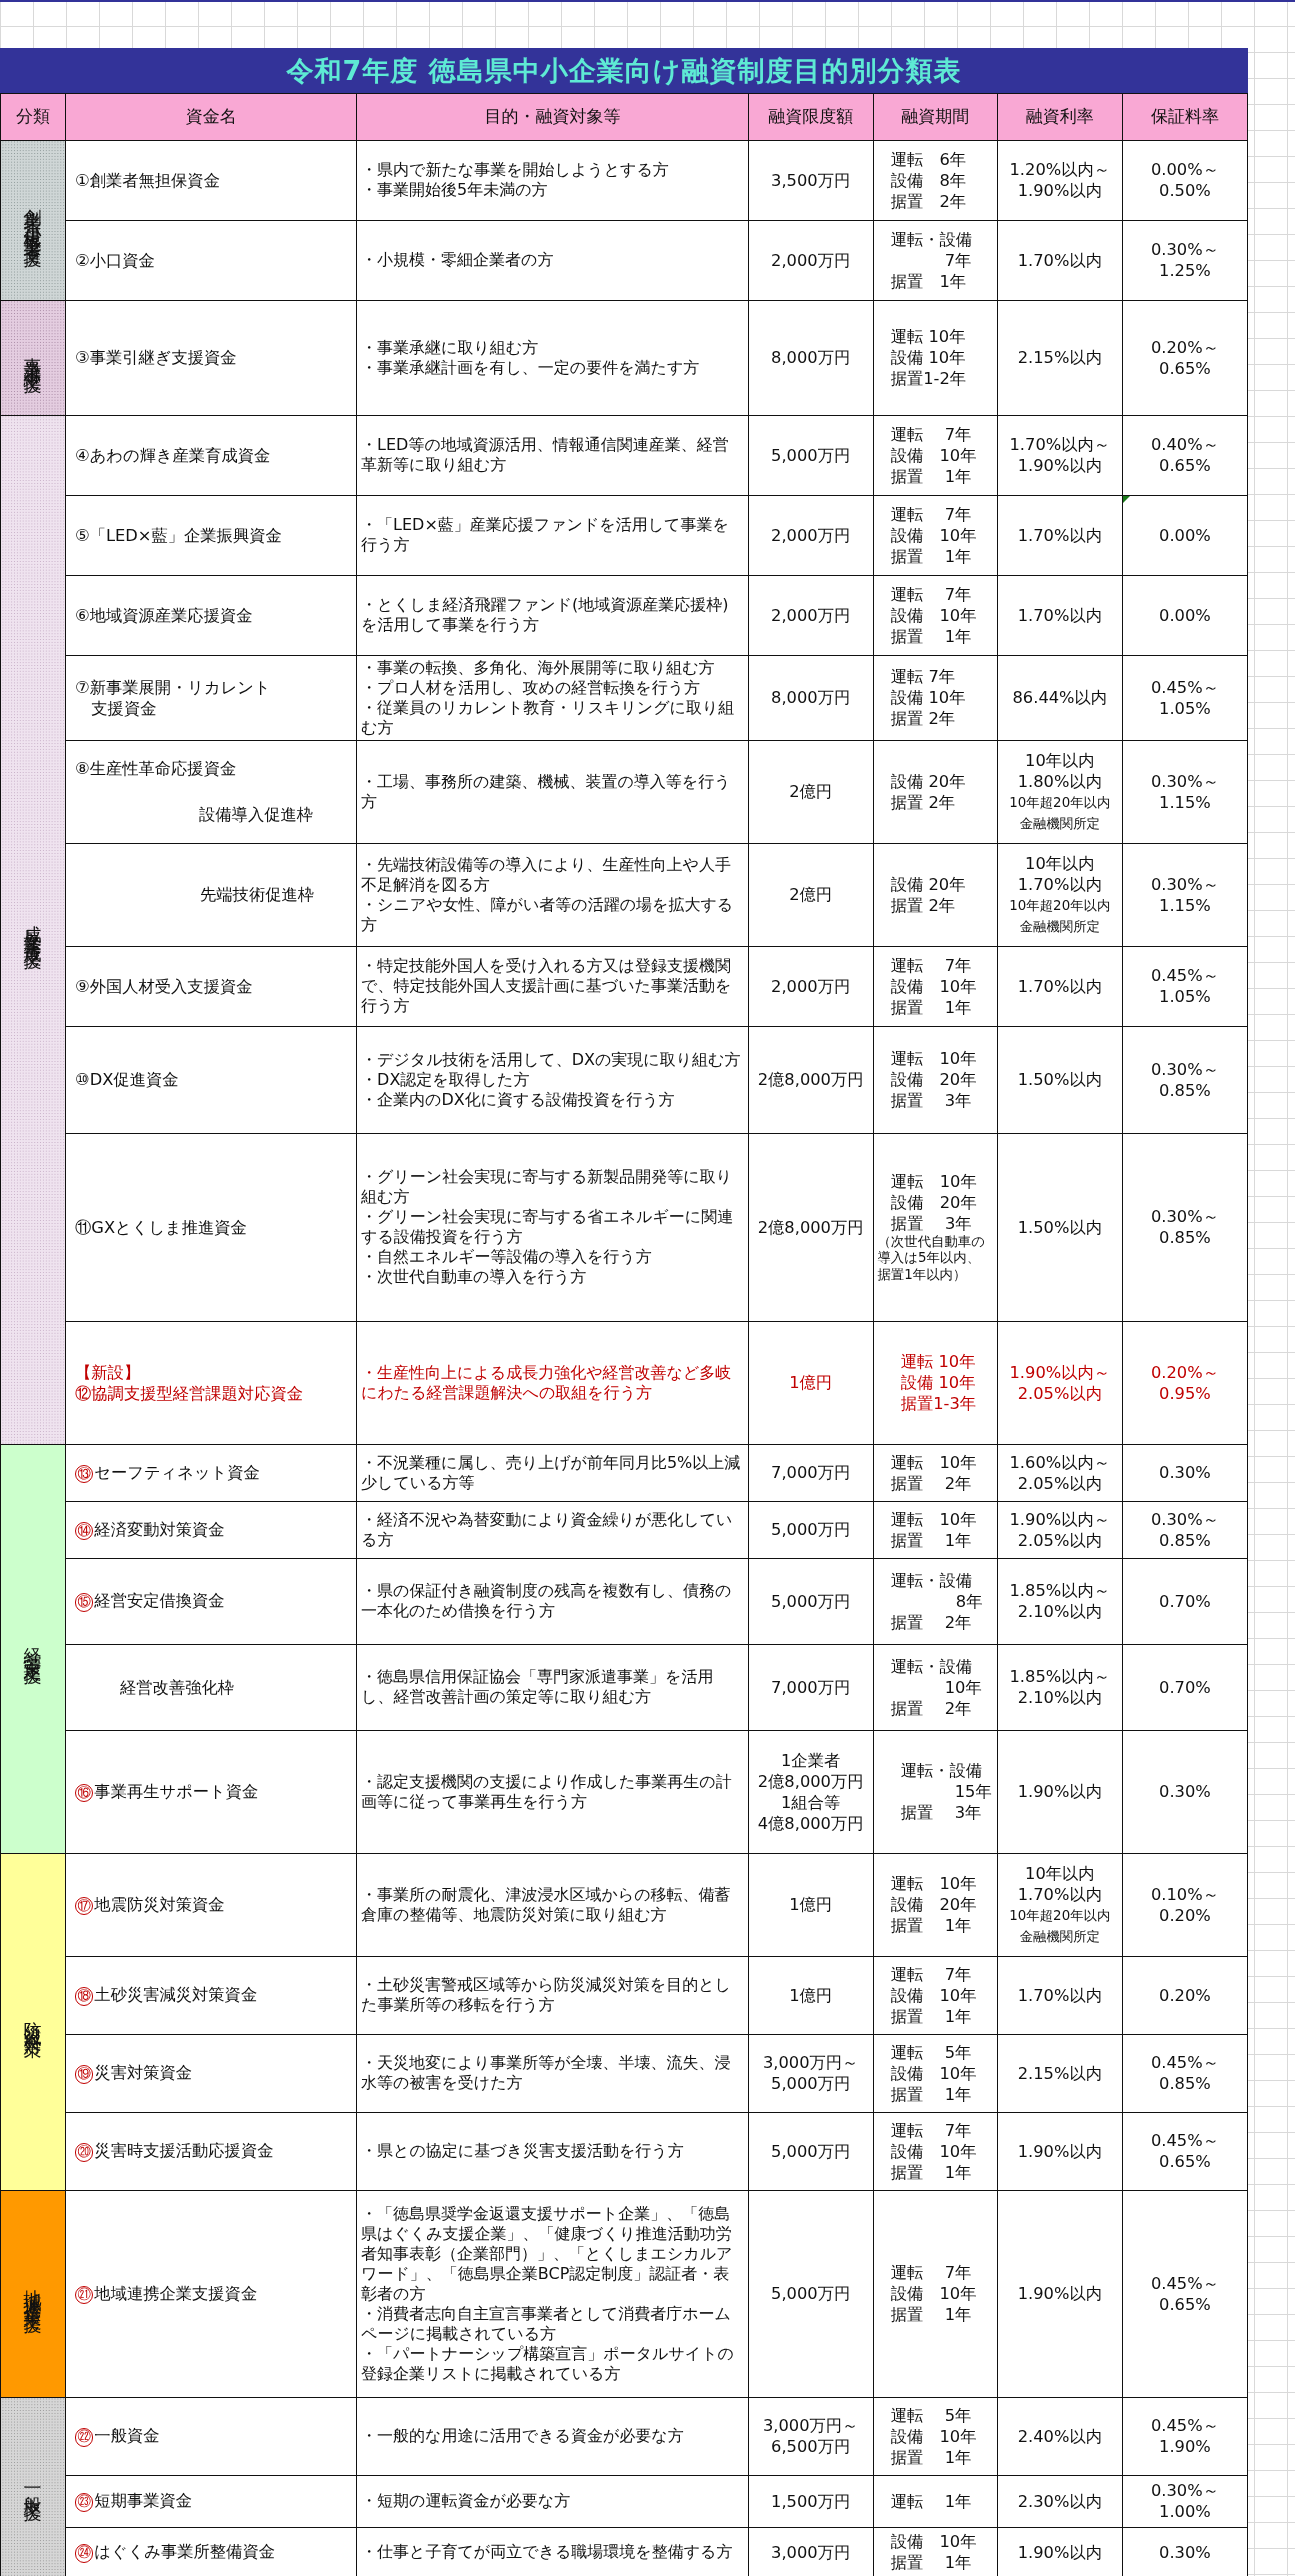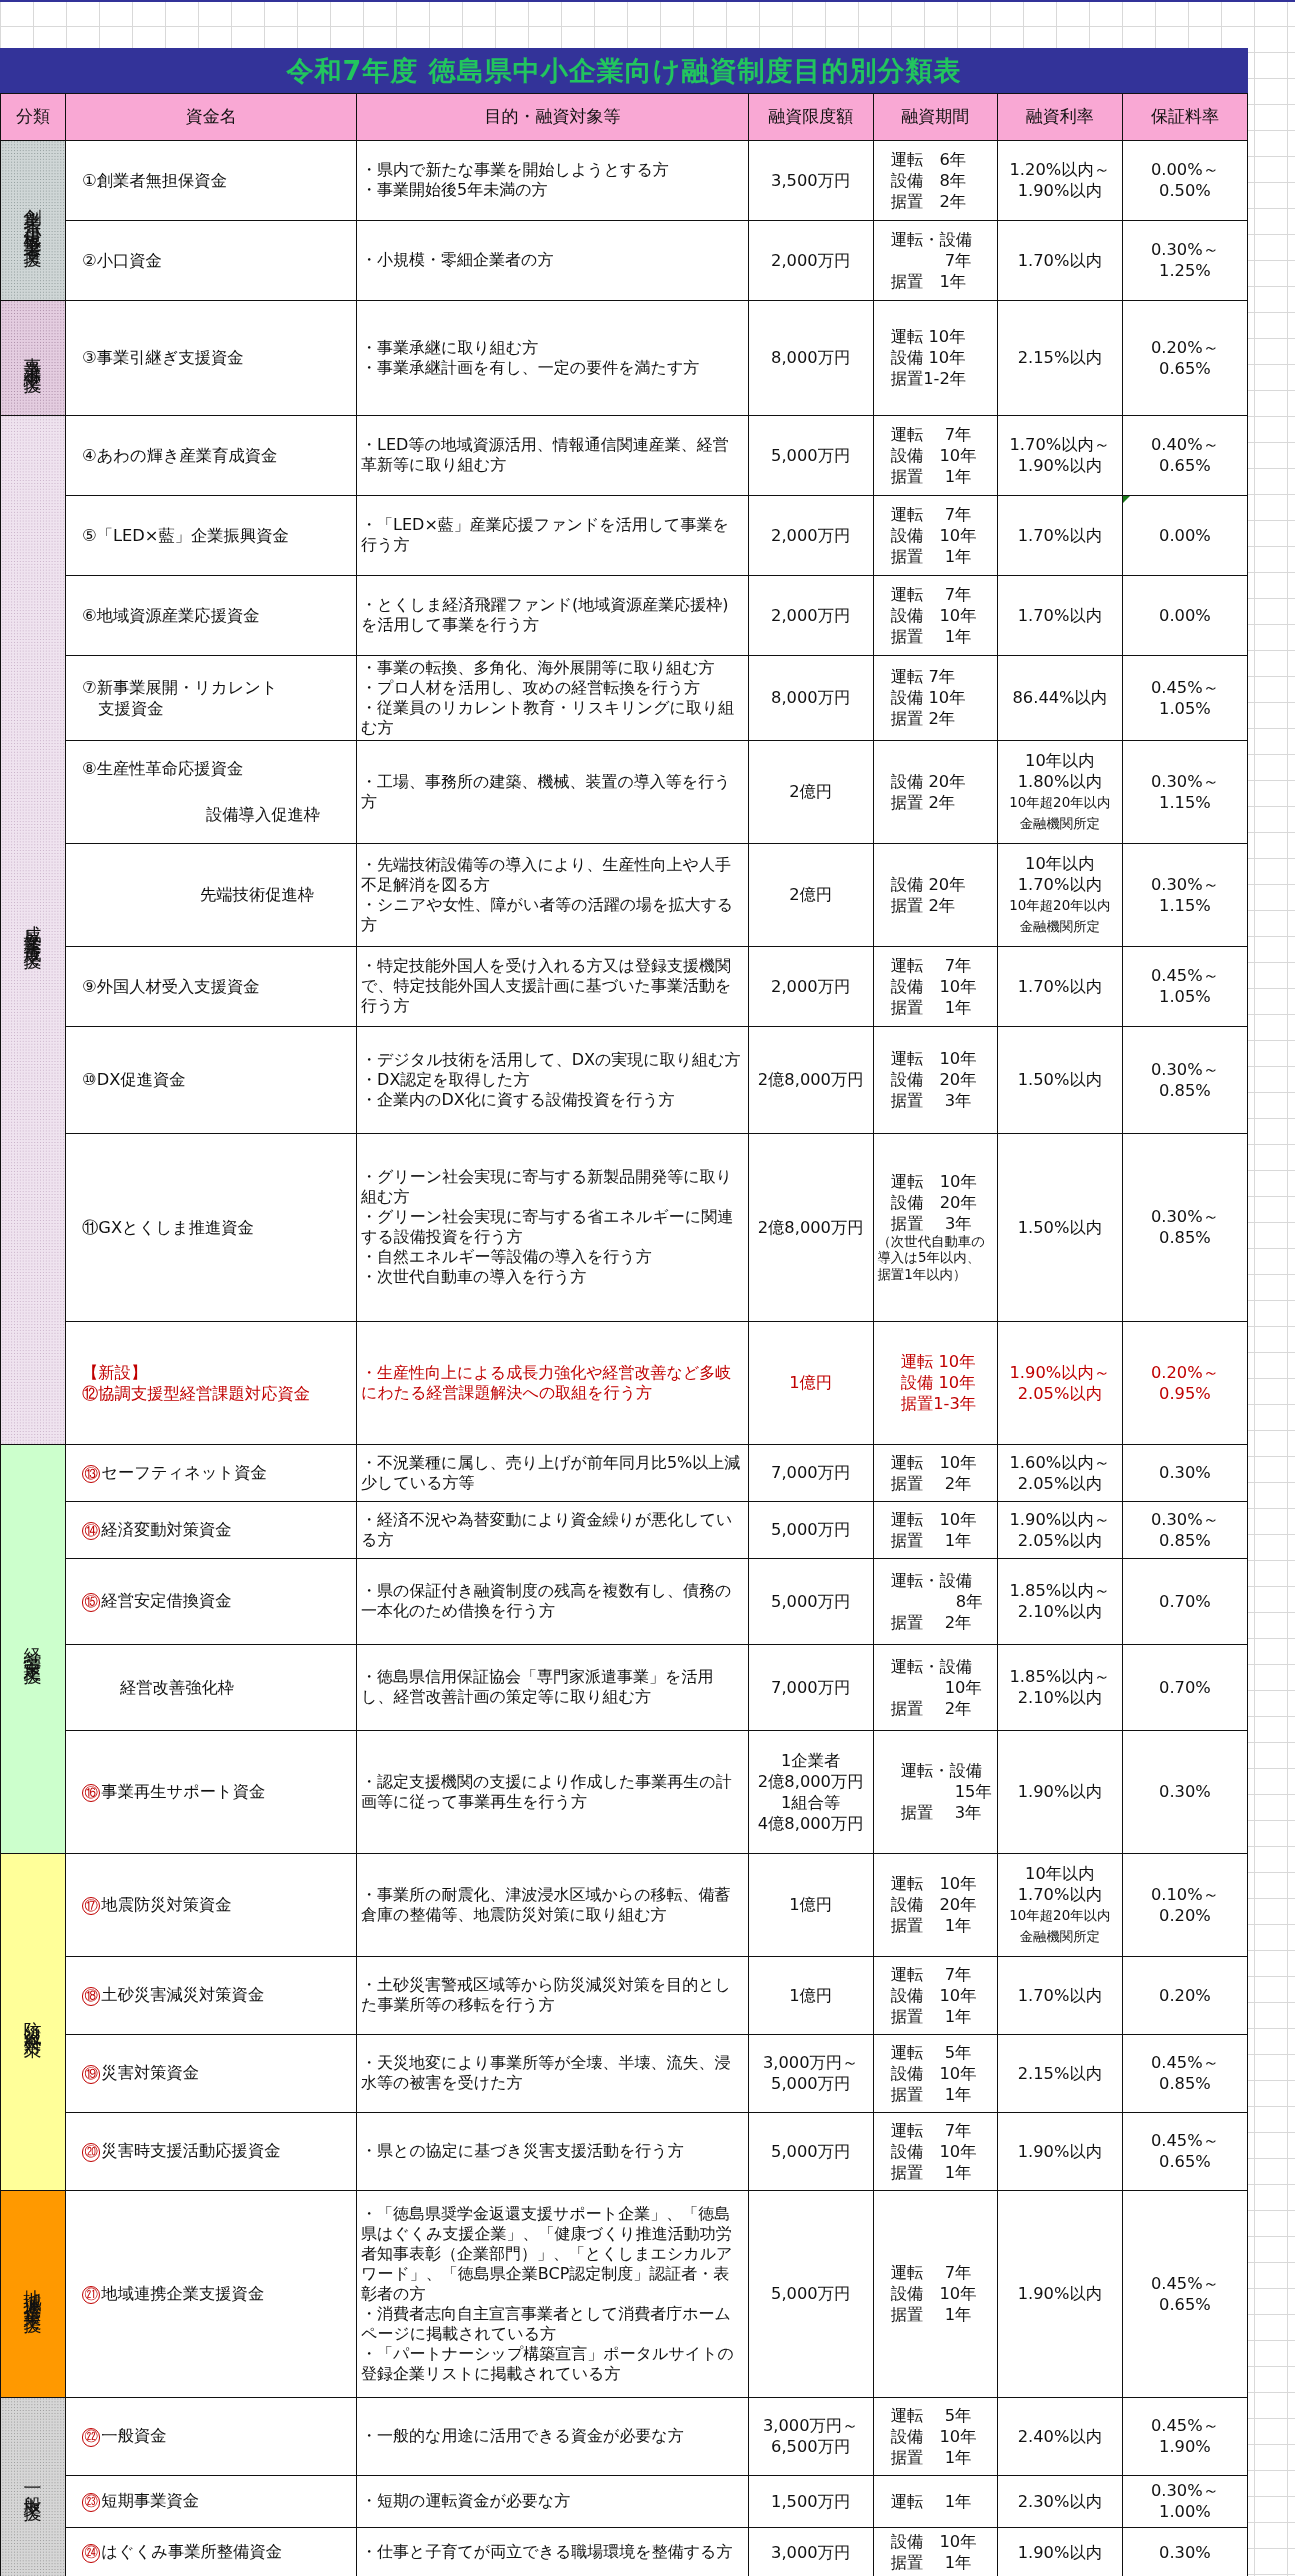--- a/index.html
+++ b/index.html
@@ -5,28 +5,28 @@
   html, body { margin:0; padding:0; background:#ffffff; }
   body { width:1296px; height:2576px; position:relative; overflow:hidden;
          font-family:"DejaVu Sans","Liberation Sans",sans-serif; color:#111; }
   .gridbg { position:absolute; left:0; top:0; width:1296px; height:2576px;
     background-image:
       linear-gradient(to right, #d9d9d9 1px, transparent 1px),
       linear-gradient(to bottom, #d9d9d9 1px, transparent 1px);
     background-size:33px 100%, 100% 26px; }
   .topline { position:absolute; left:0; top:0; width:1296px; height:1.9px; background:#333399; }
   .sheet { position:absolute; left:0; top:48px; width:1248px; background:#fff; }
-  .title { height:45px; background:#333399; color:#22c55e; font-size:27px; font-weight:bold;
+  .title { height:45px; background:#333399; color:#5eead4; font-size:27px; font-weight:bold;
            display:flex; align-items:center; justify-content:center; letter-spacing:1px; }
   table { border-collapse:collapse; width:1248px; table-layout:fixed; }
   th, td { border:1.4px solid #111; padding:1.9px 3.8px; font-size:16.3px; line-height:21px; vertical-align:middle; }
   th { background:#f9a8d4; font-weight:normal; height:42px; font-size:17px; }
   td.cat { text-align:center; padding:0; font-size:18px; line-height:25px; }
   td.cat .v { writing-mode:vertical-rl; text-orientation:upright; margin:0 auto; display:inline-block; letter-spacing:3.8px; }
-  td.name { text-align:left; padding-left:16px; }
+  td.name { text-align:left; padding-left:9px; }
   td.name.sub { padding-left:134px; }
   td.name.sub2 { padding-left:54px; }
   td.purpose { text-align:left; font-size:16px; line-height:20px; }
   td.c { text-align:center; }
   td.period { text-align:left; padding-left:17px; font-size:16.3px; line-height:21px; }
   td.period .note { font-size:13.4px; line-height:16.3px; display:block; }
   .ml { white-space:pre-line; }
   .red, .red td { color:#c00000; }
   .num { color:#c00000; font-size:13.4px; border:1px solid #c00000; border-radius:50%;
          display:inline-block; width:16.3px; height:16.3px; line-height:16.3px; text-align:center; margin-right:1px; }

